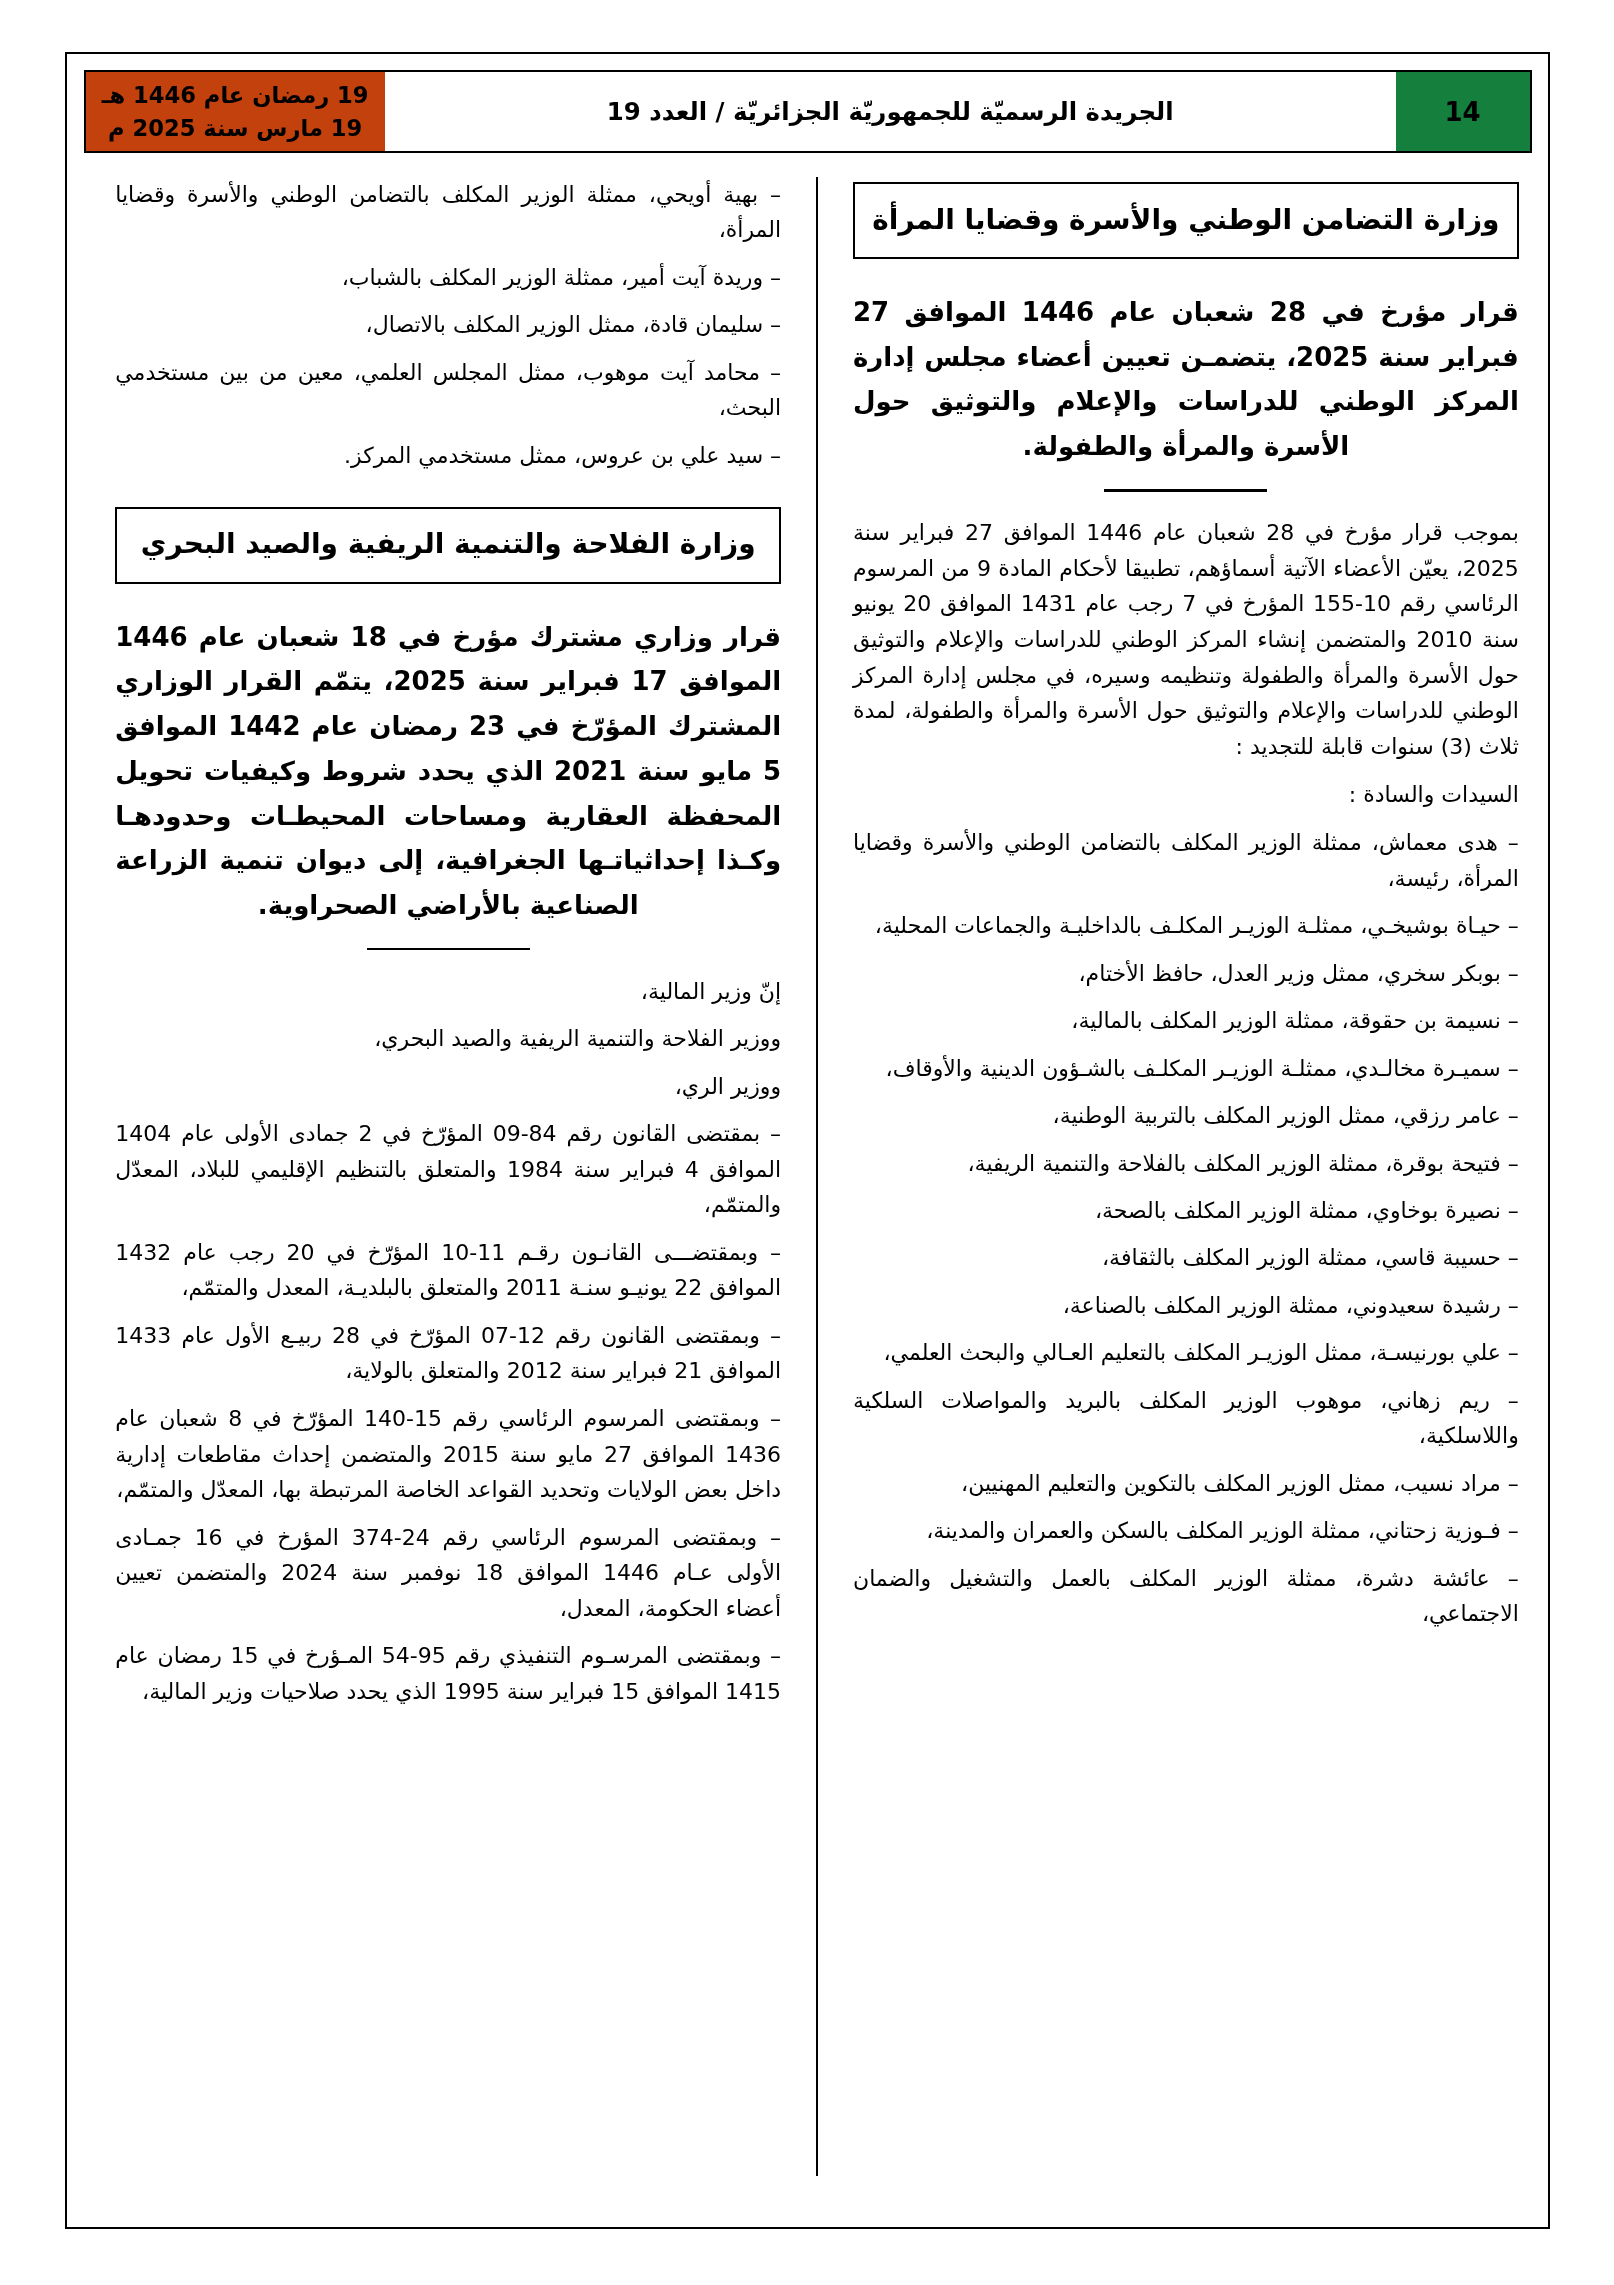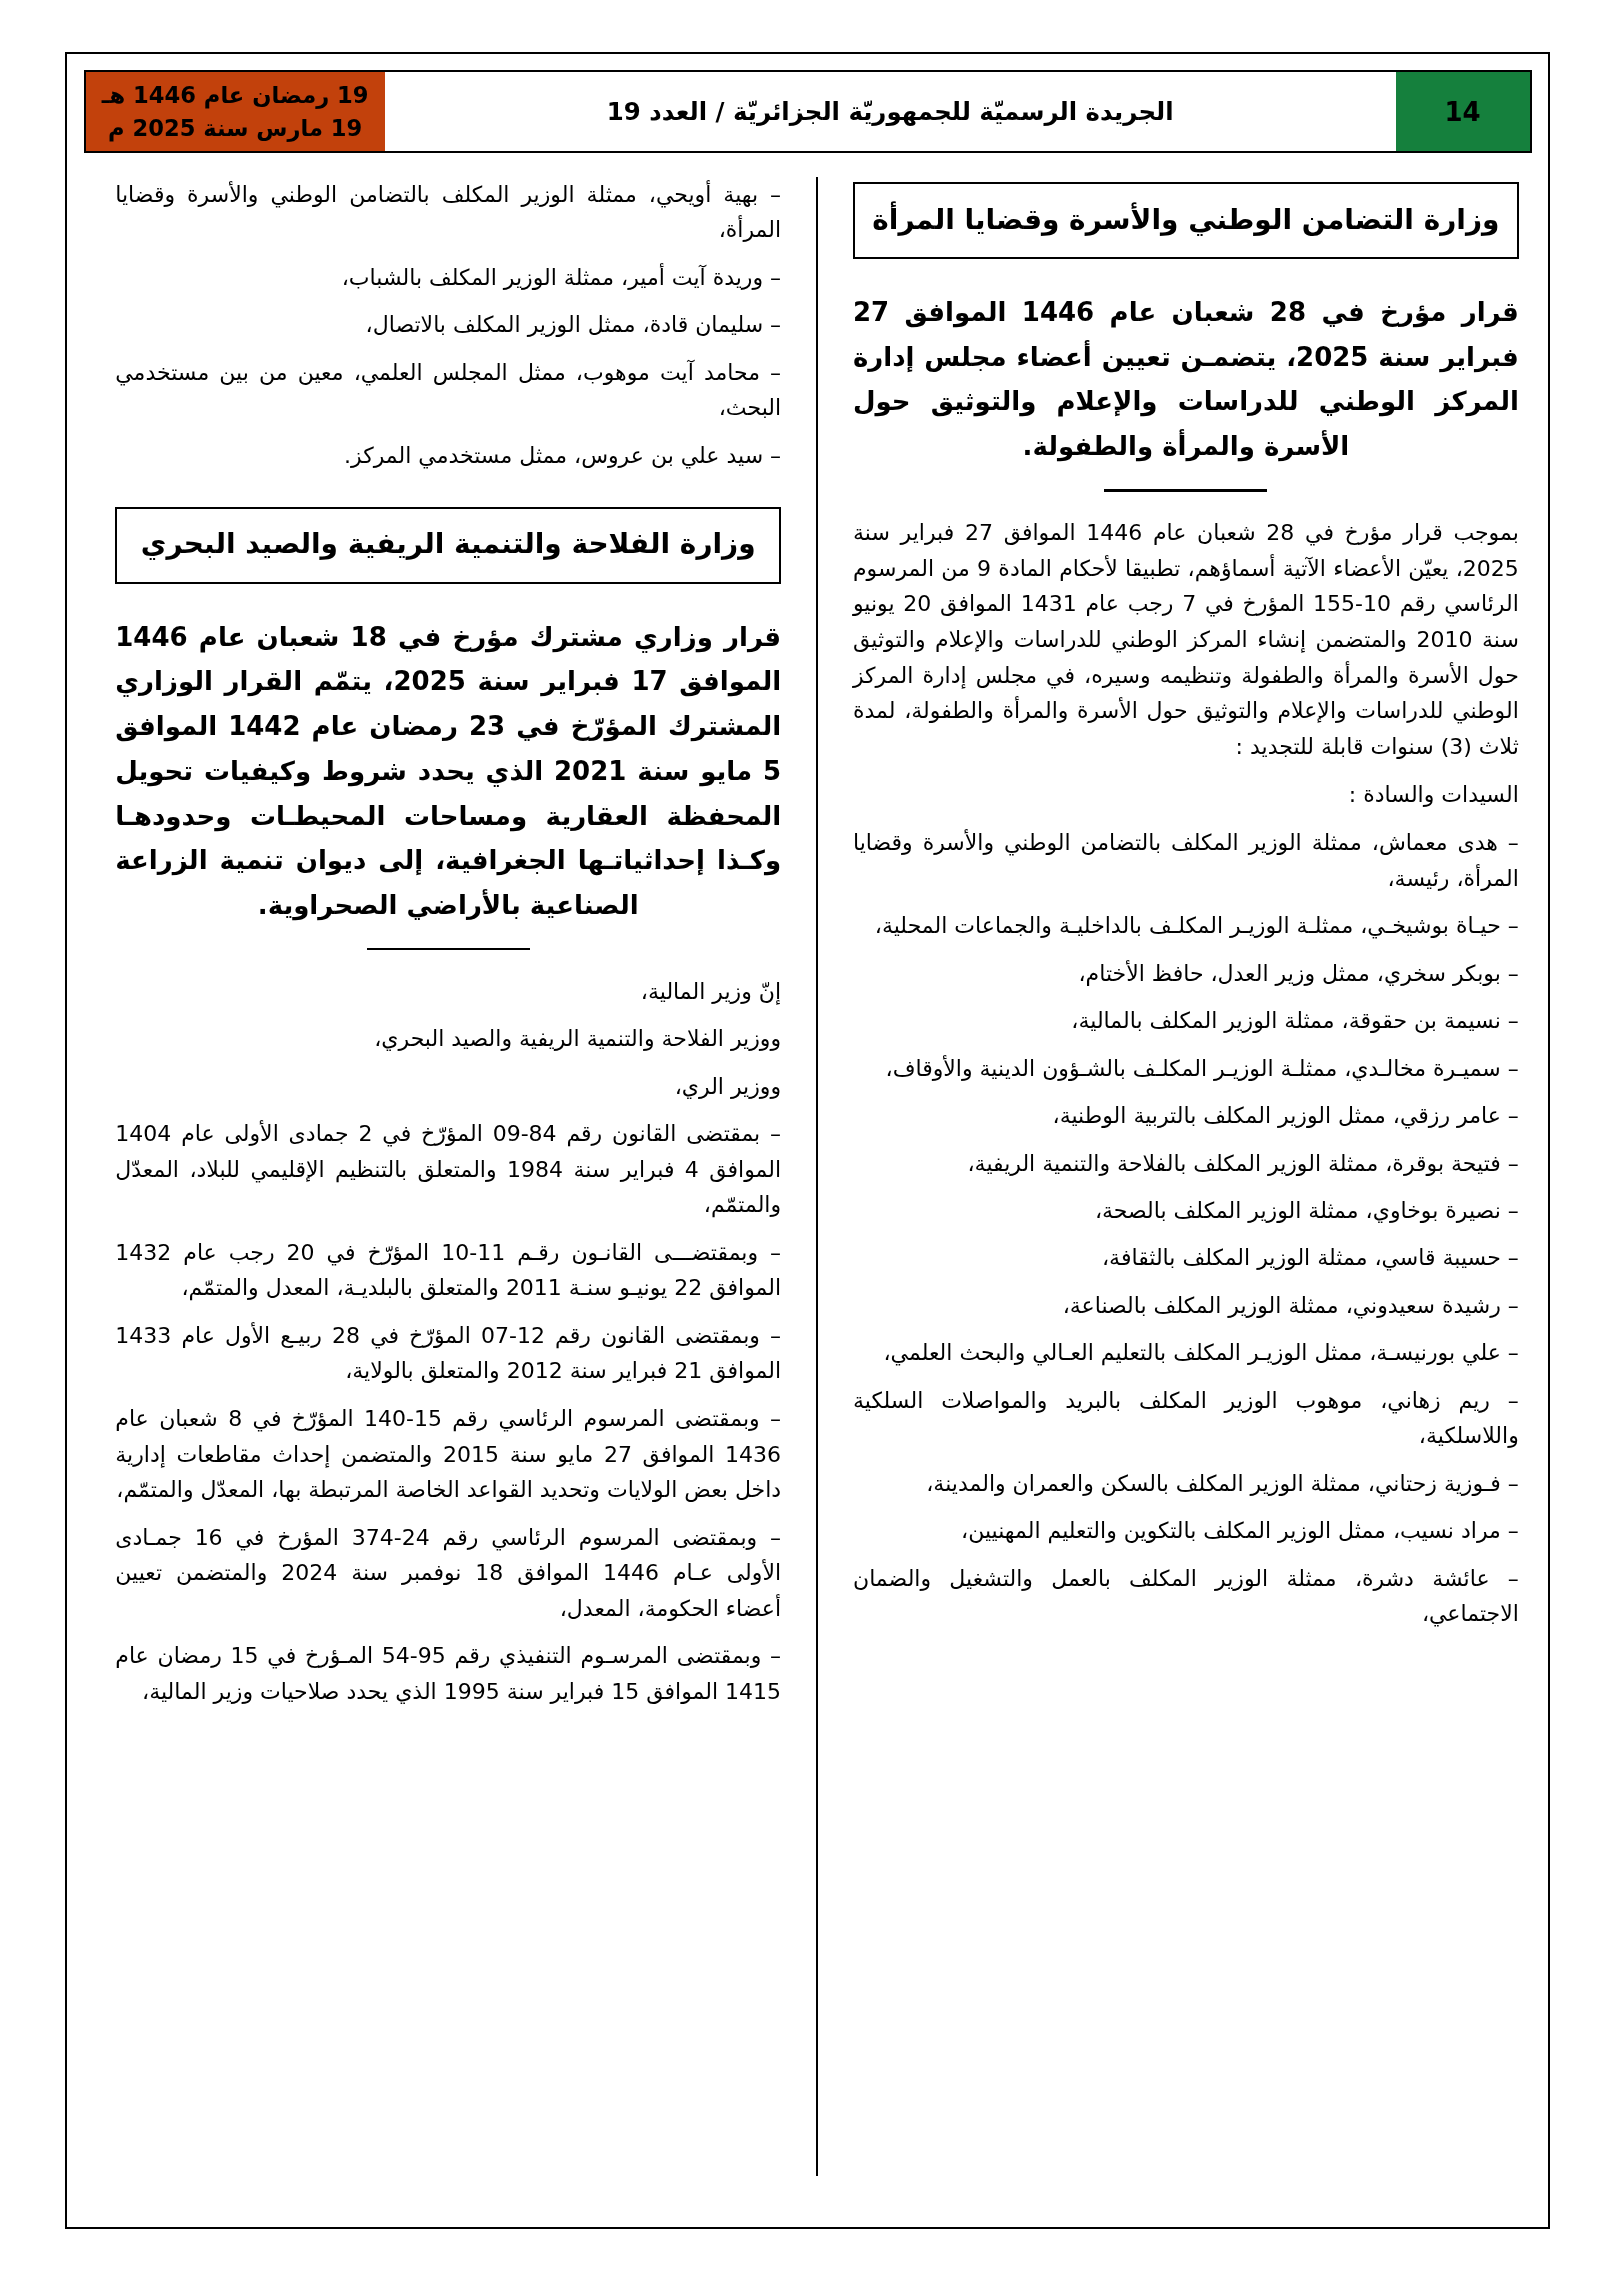--- a/index.html
+++ b/index.html
@@ -182,22 +182,22 @@
         <p class="item">– بوبكر سخري، ممثل وزير العدل، حافظ الأختام،</p>
         <p class="item">– نسيمة بن حقوقة، ممثلة الوزير المكلف بالمالية،</p>
         <p class="item">– سميـرة مخالـدي، ممثلـة الوزيـر المكلـف بالشـؤون الدينية والأوقاف،</p>
         <p class="item">– عامر رزقي، ممثل الوزير المكلف بالتربية الوطنية،</p>
         <p class="item">– فتيحة بوقرة، ممثلة الوزير المكلف بالفلاحة والتنمية الريفية،</p>
         <p class="item">– نصيرة بوخاوي، ممثلة الوزير المكلف بالصحة،</p>
         <p class="item">– حسيبة قاسي، ممثلة الوزير المكلف بالثقافة،</p>
         <p class="item">– رشيدة سعيدوني، ممثلة الوزير المكلف بالصناعة،</p>
         <p class="item">– علي بورنيسـة، ممثل الوزيـر المكلف بالتعليم العـالي والبحث العلمي،</p>
         <p class="item">– ريم زهاني، موهوب الوزير المكلف بالبريد والمواصلات السلكية واللاسلكية،</p>
+        <p class="item">– مراد نسيب، ممثل الوزير المكلف بالتكوين والتعليم المهنيين،</p>
         <p class="item">– فـوزية زحتاني، ممثلة الوزير المكلف بالسكن والعمران والمدينة،</p>
-        <p class="item">– مراد نسيب، ممثل الوزير المكلف بالتكوين والتعليم المهنيين،</p>
         <p class="item">– عائشة دشرة، ممثلة الوزير المكلف بالعمل والتشغيل والضمان الاجتماعي،</p>
 
       </div>
 
       <div class="col-divider"></div>
 
       <div class="col left">
 
         <p class="item">– بهية أويحي، ممثلة الوزير المكلف بالتضامن الوطني والأسرة وقضايا المرأة،</p>
         <p class="item">– وريدة آيت أمير، ممثلة الوزير المكلف بالشباب،</p>

